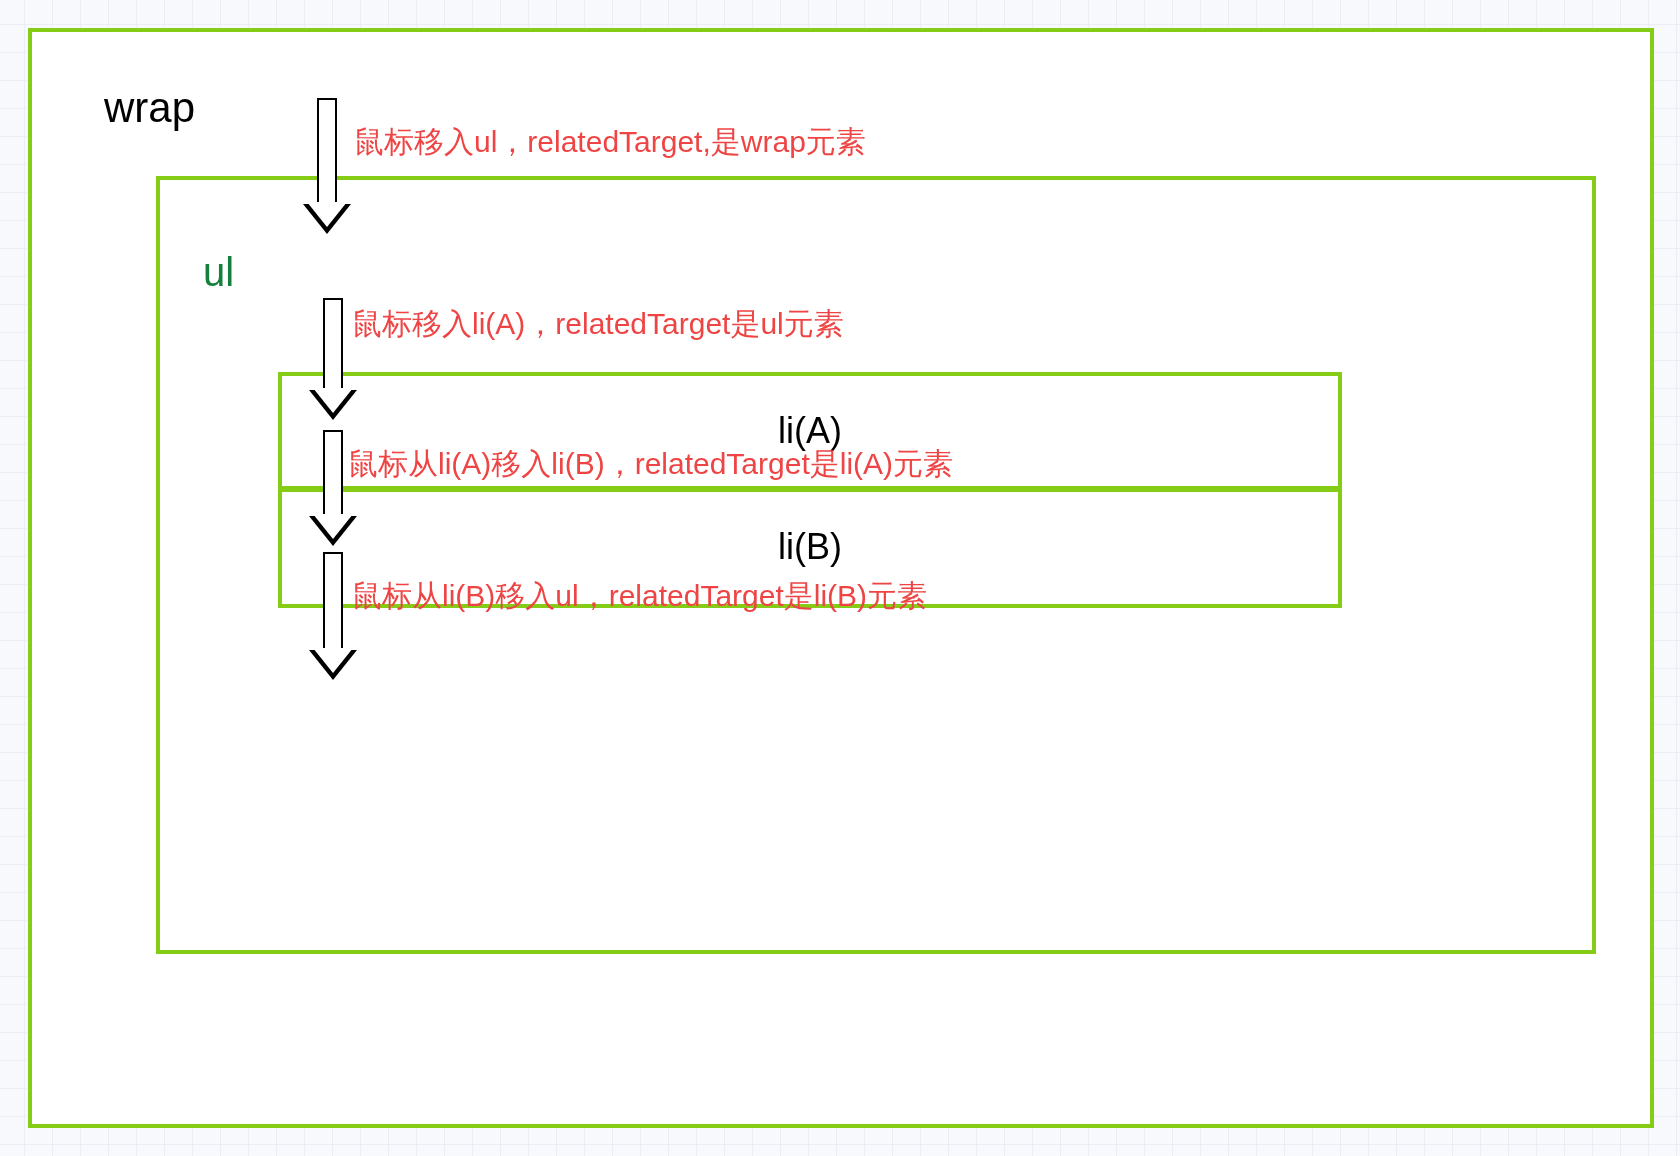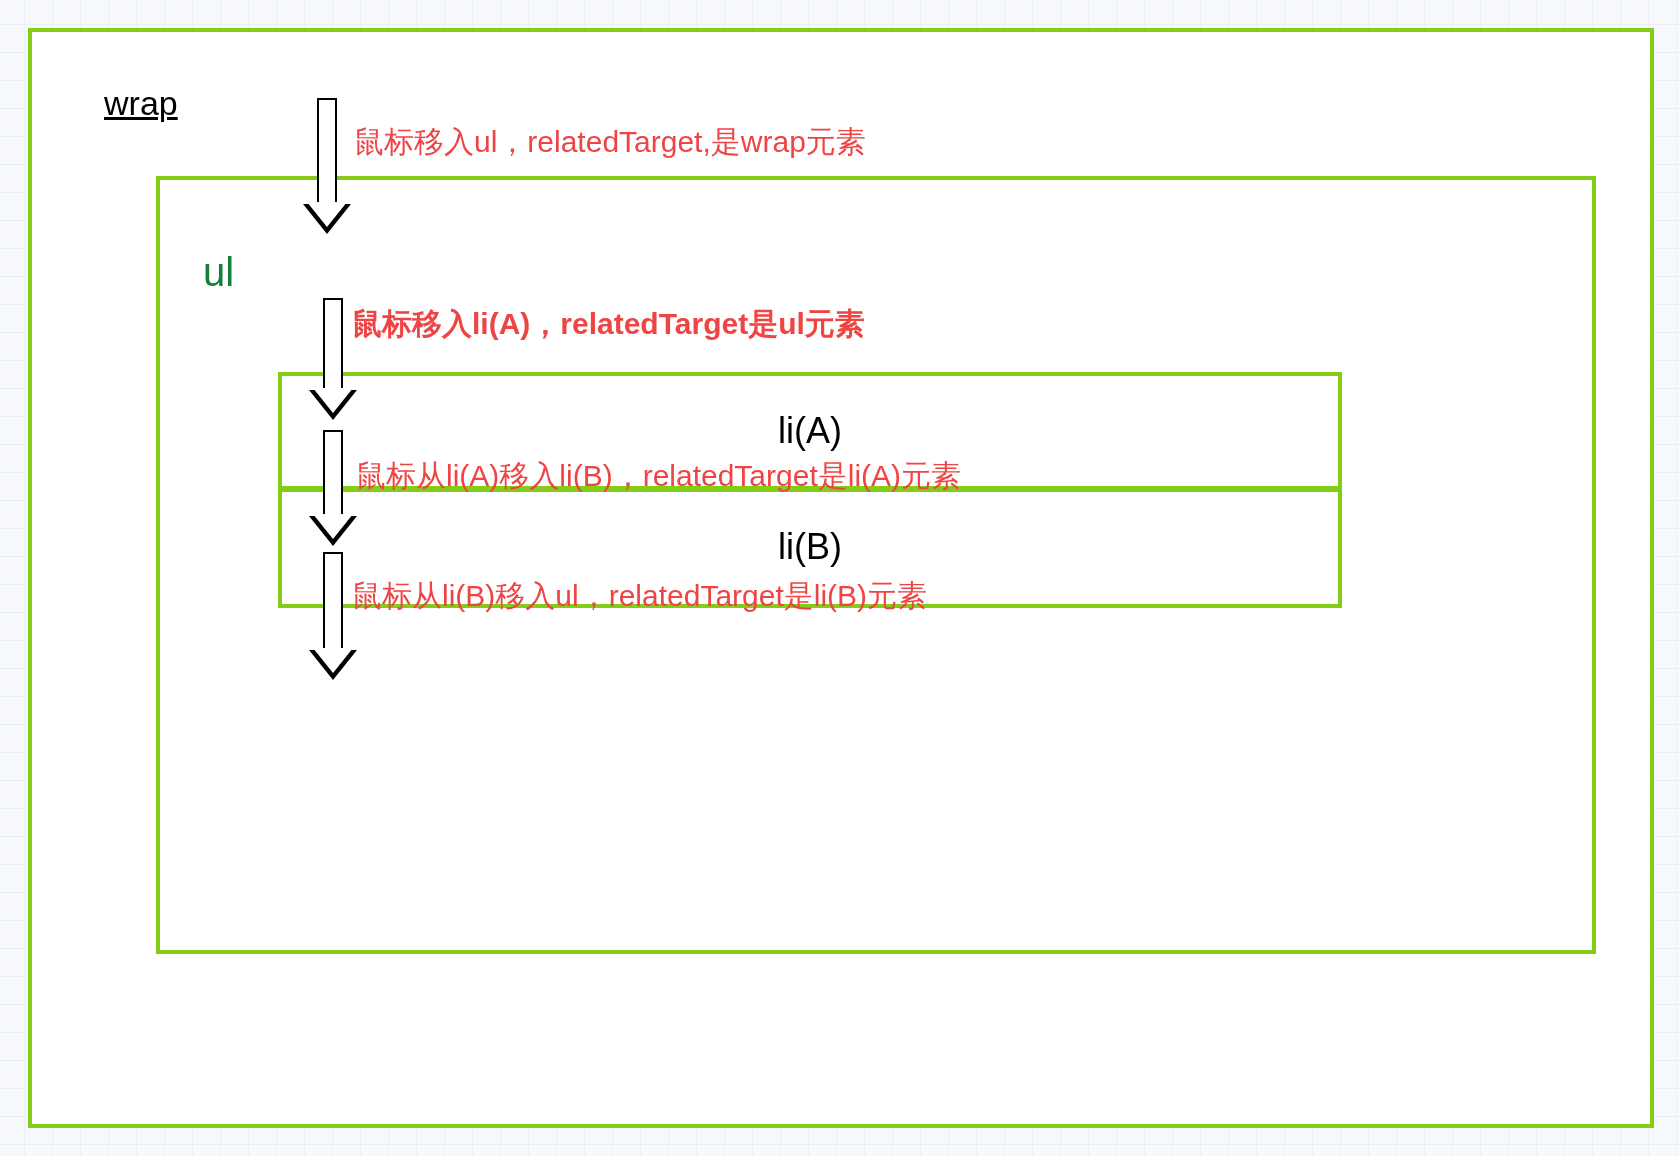--- a/index.html
+++ b/index.html
@@ -35,24 +35,23 @@
     left: 0px;
     top: 0px;
     width: 1626px;
     height: 1100px;
   }
 
   .wrap-label {
     position: absolute;
     left: 76px;
     top: 56px;
-    font-size: 34px;
+    font-size: 42px;
     font-weight: 400;
     color: #000;
-    text-decoration: underline;
   }
 
   .ul-box {
     left: 128px;
     top: 148px;
     width: 1440px;
     height: 778px;
   }
 
   .ul-label {
@@ -136,22 +135,22 @@
   .arrow-4 .head { top: 98px; }
   .arrow-4 .head-inner { top: 96px; }
 
   .annot {
     position: absolute;
     font-size: 30px;
     color: #ef4444;
     white-space: nowrap;
   }
   .annot-1 { left: 326px; top: 94px; }
-  .annot-2 { left: 324px; top: 276px; font-weight: bold; }
-  .annot-3 { left: 328px; top: 416px; margin-top: 12px; }
+  .annot-2 { left: 324px; top: 276px; }
+  .annot-3 { left: 320px; top: 416px; }
   .annot-4 { left: 324px; top: 548px; }
 </style>
 </head>
 <body>
 
 <div class="canvas">
 
   <div class="box wrap-box"></div>
   <div class="wrap-label">wrap</div>
 

